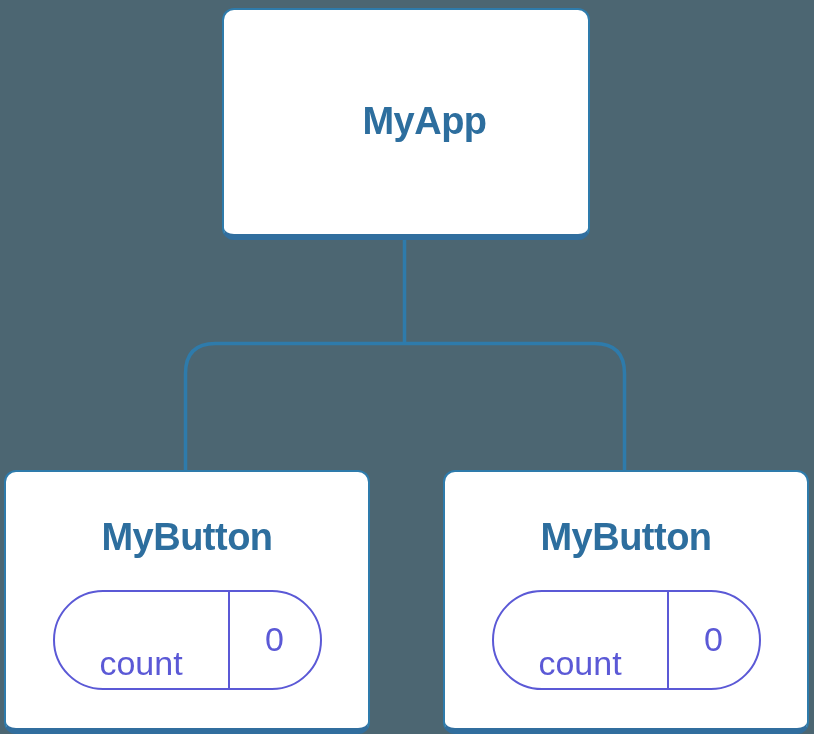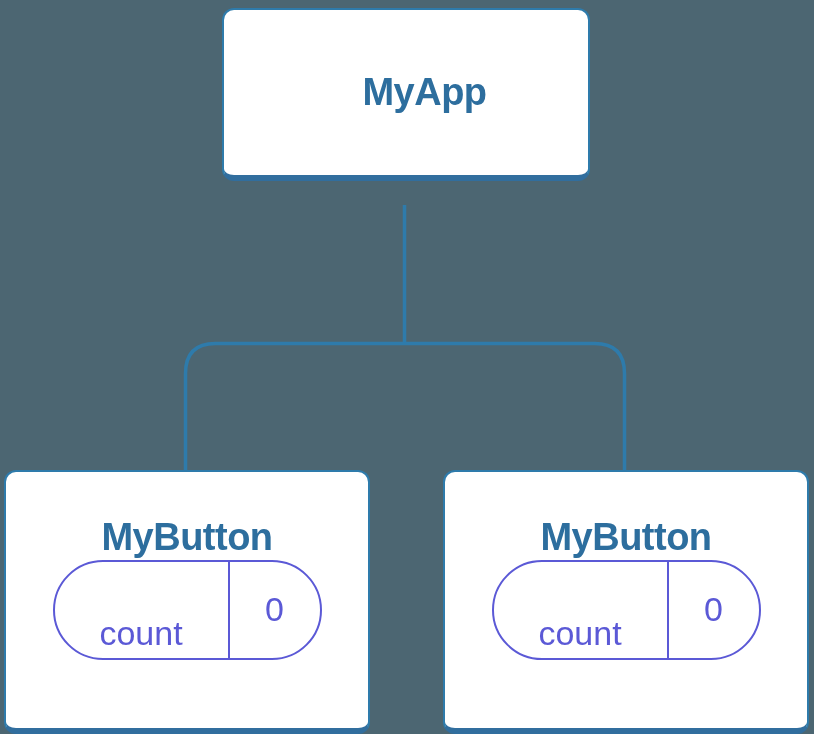--- a/index.html
+++ b/index.html
@@ -44,28 +44,29 @@
   }
   .node-label {
     font-size: 38px;
     font-weight: 600;
     letter-spacing: -0.5px;
     color: var(--title);
     line-height: 1.15;
   }
   .node-root {
     left: 222px; top: 8px;
-    width: 368px; height: 173px;
+    width: 368px; height: 232px;
     justify-content: center;
     padding-left: 37px;
   }
   .node-child {
     top: 470px;
     width: 366px; height: 264px;
     padding-top: 44px;
+    gap: 30px;
   }
   .node-child.pos-left  { left: 4px; }
   .node-child.pos-right { left: 443px; }
   .state-pill {
     display: flex;
     width: 269px;
     height: 100px;
     border: 2px solid var(--state);
     border-radius: 50px;
     background: var(--node-fill);

